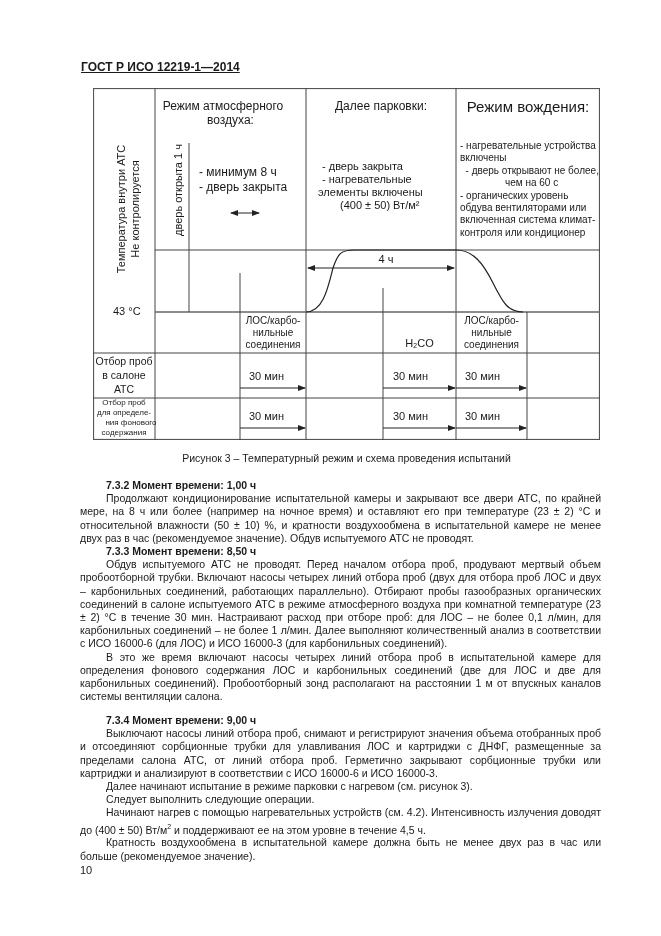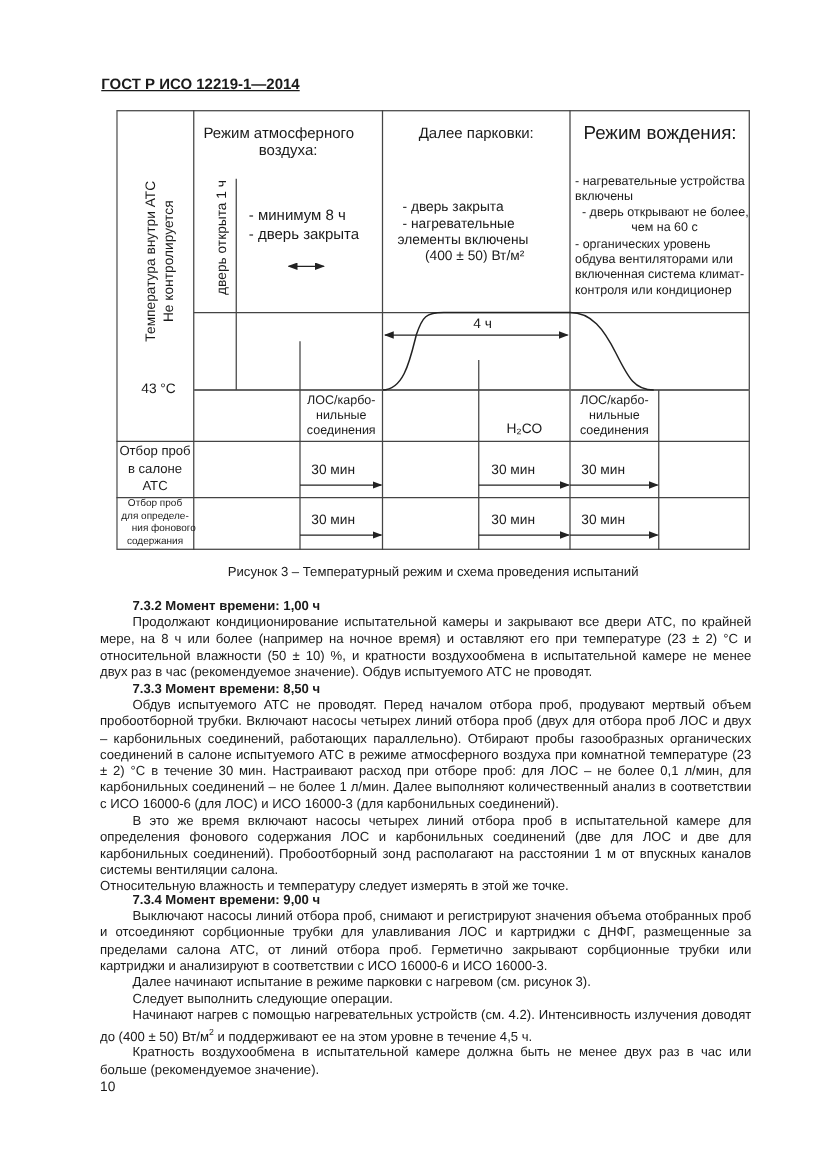--- a/index.html
+++ b/index.html
@@ -130,21 +130,20 @@
 
 <div class="abs body" style="top:479px;">
   <p class="h">7.3.2 Момент времени: 1,00 ч</p>
   <p class="p">Продолжают кондиционирование испытательной камеры и закрывают все двери АТС, по крайней мере, на 8 ч или более (например на ночное время) и оставляют его при температуре (23 ± 2) °С и относительной влажности (50 ± 10) %, и кратности воздухообмена в испытательной камере не менее двух раз в час (рекомендуемое значение). Обдув испытуемого АТС не проводят.</p>
 </div>
 
 <div class="abs body" style="top:545px;">
   <p class="h">7.3.3 Момент времени: 8,50 ч</p>
   <p class="p">Обдув испытуемого АТС не проводят. Перед началом отбора проб, продувают мертвый объем пробоотборной трубки. Включают насосы четырех линий отбора проб (двух для отбора проб ЛОС и двух – карбонильных соединений, работающих параллельно). Отбирают пробы газообразных органических соединений в салоне испытуемого АТС в режиме атмосферного воздуха при комнатной температуре (23 ± 2) °С в течение 30 мин. Настраивают расход при отборе проб: для ЛОС – не более 0,1 л/мин, для карбонильных соединений – не более 1 л/мин. Далее выполняют количественный анализ в соответствии с ИСО 16000-6 (для ЛОС) и ИСО 16000-3 (для карбонильных соединений).</p>
   <p class="p">В это же время включают насосы четырех линий отбора проб в испытательной камере для определения фонового содержания ЛОС и карбонильных соединений (две для ЛОС и две для карбонильных соединений). Пробоотборный зонд располагают на расстоянии 1 м от впускных каналов системы вентиляции салона.</p>
-  <p class="p noind">Относительную влажность и температуру следует измерять в этой же точке.</p>
 </div>
 
 <div class="abs body" style="top:714px;">
   <p class="h">7.3.4 Момент времени: 9,00 ч</p>
   <p class="p">Выключают насосы линий отбора проб, снимают и регистрируют значения объема отобранных проб и отсоединяют сорбционные трубки для улавливания ЛОС и картриджи с ДНФГ, размещенные за пределами салона АТС, от линий отбора проб. Герметично закрывают сорбционные трубки или картриджи и анализируют в соответствии с ИСО 16000-6 и ИСО 16000-3.</p>
   <p class="p">Далее начинают испытание в режиме парковки с нагревом (см. рисунок 3).</p>
   <p class="p">Следует выполнить следующие операции.</p>
   <p class="p"><span>Начинают нагрев с помощью нагревательных устройств (см. 4.2). Интенсивность излучения доводят до (400 ± 50) Вт/м</span><sup>2</sup><span> и поддерживают ее на этом уровне в течение 4,5 ч.</span></p>
   <p class="p">Кратность воздухообмена в испытательной камере должна быть не менее двух раз в час или больше (рекомендуемое значение).</p>
 </div>

